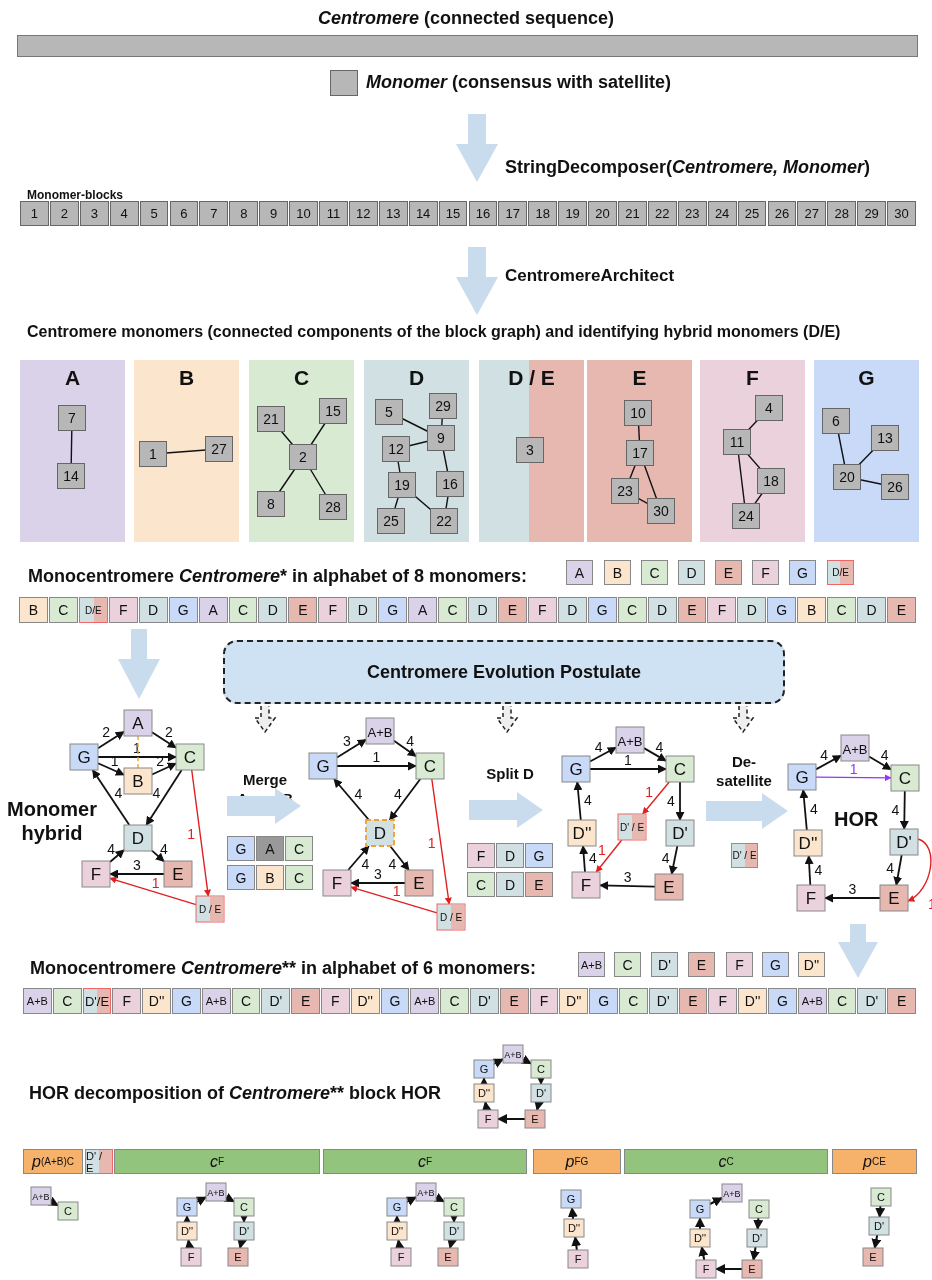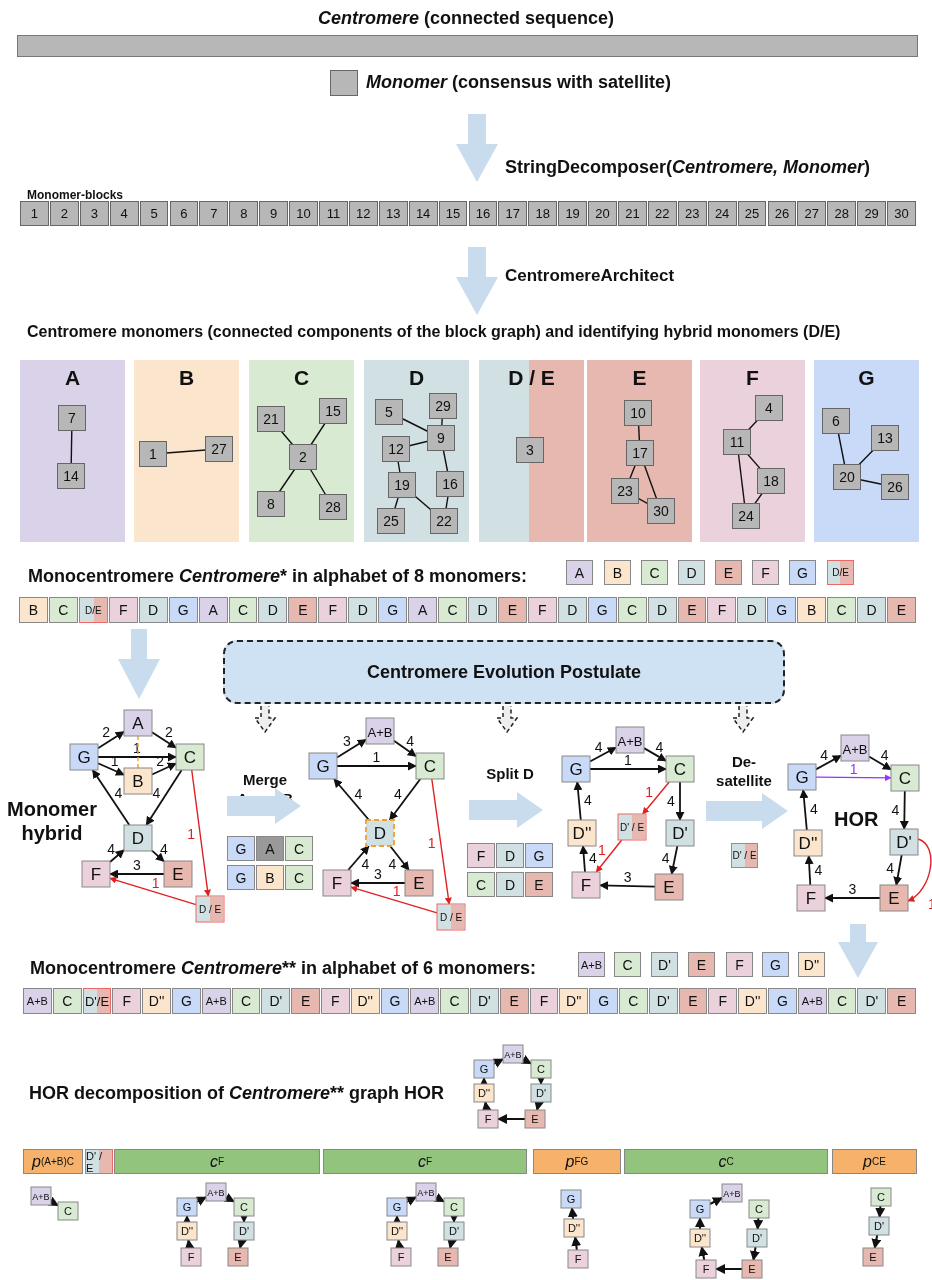--- a/index.html
+++ b/index.html
@@ -790,21 +790,21 @@
     </div>
     <div class="mono" style="left: 857.4px; top: 988px; width: 28.8px; height: 26px; font-size: 14px; background: rgb(208, 224, 227);">
       <span>D'</span>
     </div>
     <div class="mono" style="left: 887.2px; top: 988px; width: 28.8px; height: 26px; font-size: 14px; background: rgb(230, 184, 175);">
       <span>E</span>
     </div>
   </div>
 
 <div class="abs title-txt" style="left:29px;top:1083px;">
-  <span>HOR decomposition of </span><i>Centromere</i><span>** graph HOR</span>
+  <span>HOR decomposition of </span><i>Centromere</i><span>** block HOR</span>
 </div>
 <div id="hor-bar">
     <div class="hor-seg" style="left: 23px; width: 60px; background: rgb(246, 178, 107);">
       <span>p</span>
       <sub>(A+B)C</sub>
     </div>
     <div class="hor-seg" style="left: 85px; width: 28px; background: linear-gradient(to right, rgb(208, 224, 227) 50%, rgb(230, 184, 175) 50%); border: 1px solid rgb(238, 102, 102); font-style: normal; font-size: 11px;">
       <span>D' / E</span>
     </div>
     <div class="hor-seg" style="left: 114px; width: 206px; background: rgb(147, 196, 125);">

